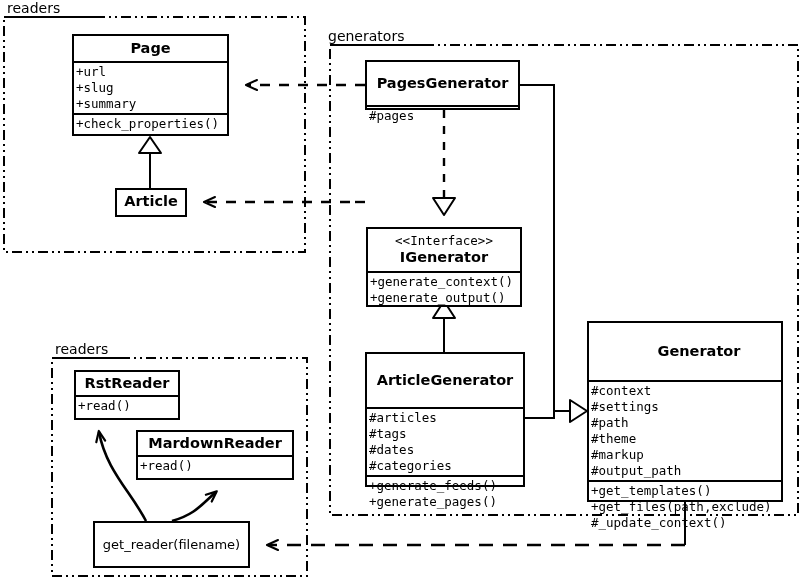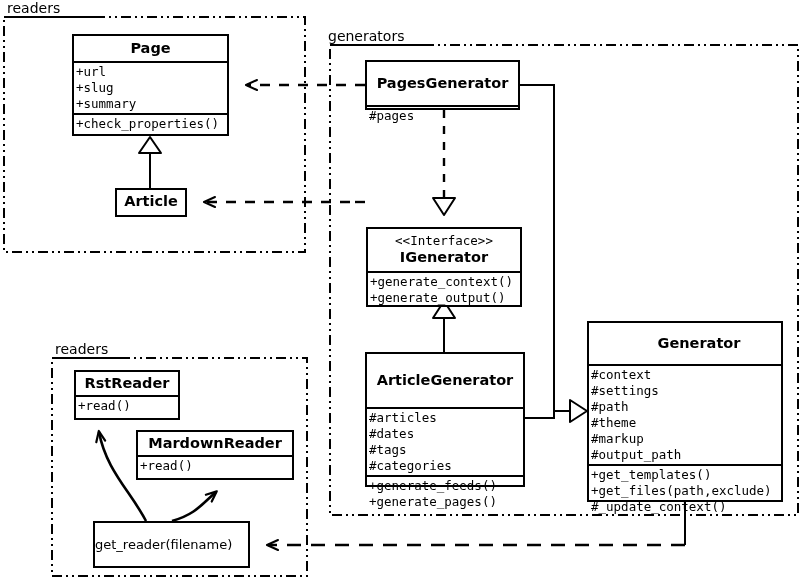--- a/index.html
+++ b/index.html
@@ -68,21 +68,21 @@
     color: #000000;
     white-space: nowrap;
   }
   .plain-box {
     position: absolute;
     box-sizing: border-box;
     border: 2px solid #000;
     background: #fff;
     display: flex;
     align-items: center;
-    justify-content: flex-start;
+    justify-content: center;
     z-index: 5;
   }
   .plain-box span {
     font-family: "DejaVu Sans", sans-serif;
     font-size: 13px;
     color: #000;
   }
 </style>
 </head>
 <body>
@@ -202,32 +202,32 @@
     <div class="cls-sec">
       <div>+generate_context()</div>
       <div>+generate_output()</div>
     </div>
   </div>
 
   <div class="cls" style="left:365px; top:352px; width:160px; height:135px;">
     <div class="cls-name" style="padding:18px 4px;">ArticleGenerator</div>
     <div class="cls-sec">
       <div>#articles</div>
+      <div>#tags</div>
       <div>#dates</div>
-      <div>#tags</div>
       <div>#categories</div>
     </div>
     <div class="cls-sec">
       <div>+generate_feeds()</div>
       <div>+generate_pages()</div>
     </div>
   </div>
 
   <div class="cls" style="left:587px; top:321px; width:196px; height:181px;">
-    <div class="cls-name" style="padding:12px 4px;margin-left:28px;">Generator</div>
+    <div class="cls-name" style="padding:20px 4px;margin-left:28px;">Generator</div>
     <div class="cls-sec">
       <div>#context</div>
       <div>#settings</div>
       <div>#path</div>
       <div>#theme</div>
       <div>#markup</div>
       <div>#output_path</div>
     </div>
     <div class="cls-sec">
       <div>+get_templates()</div>

